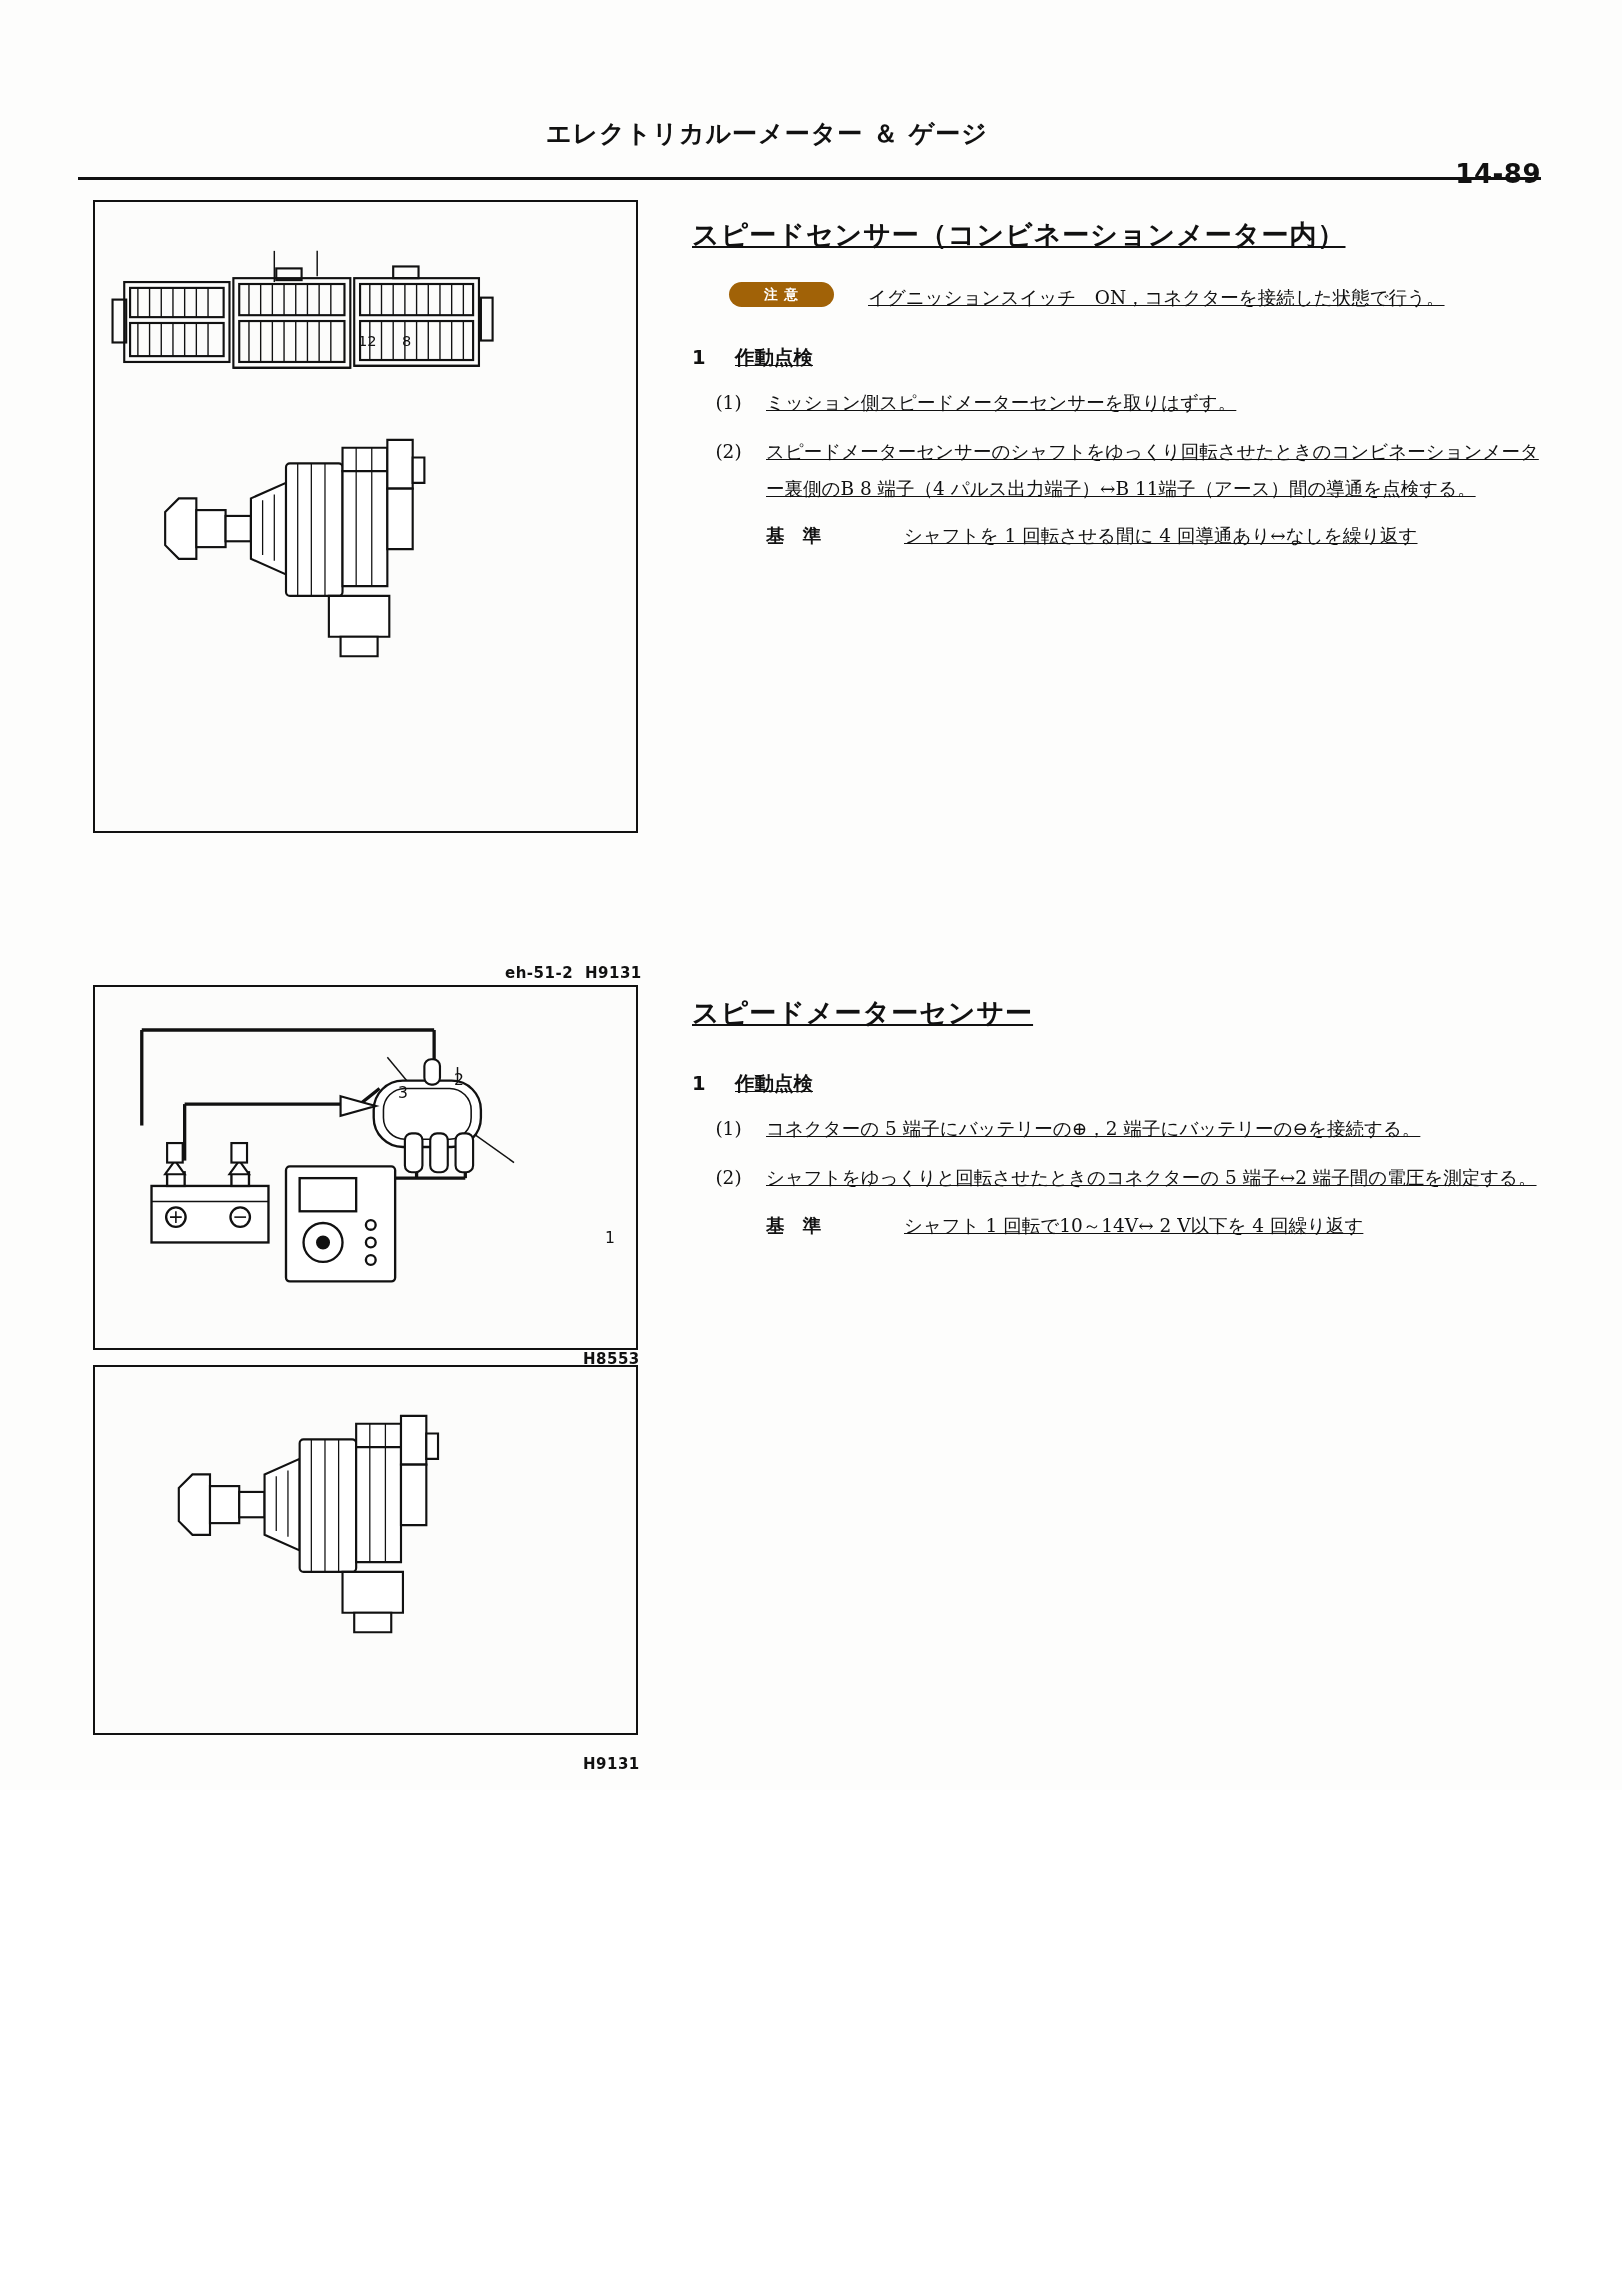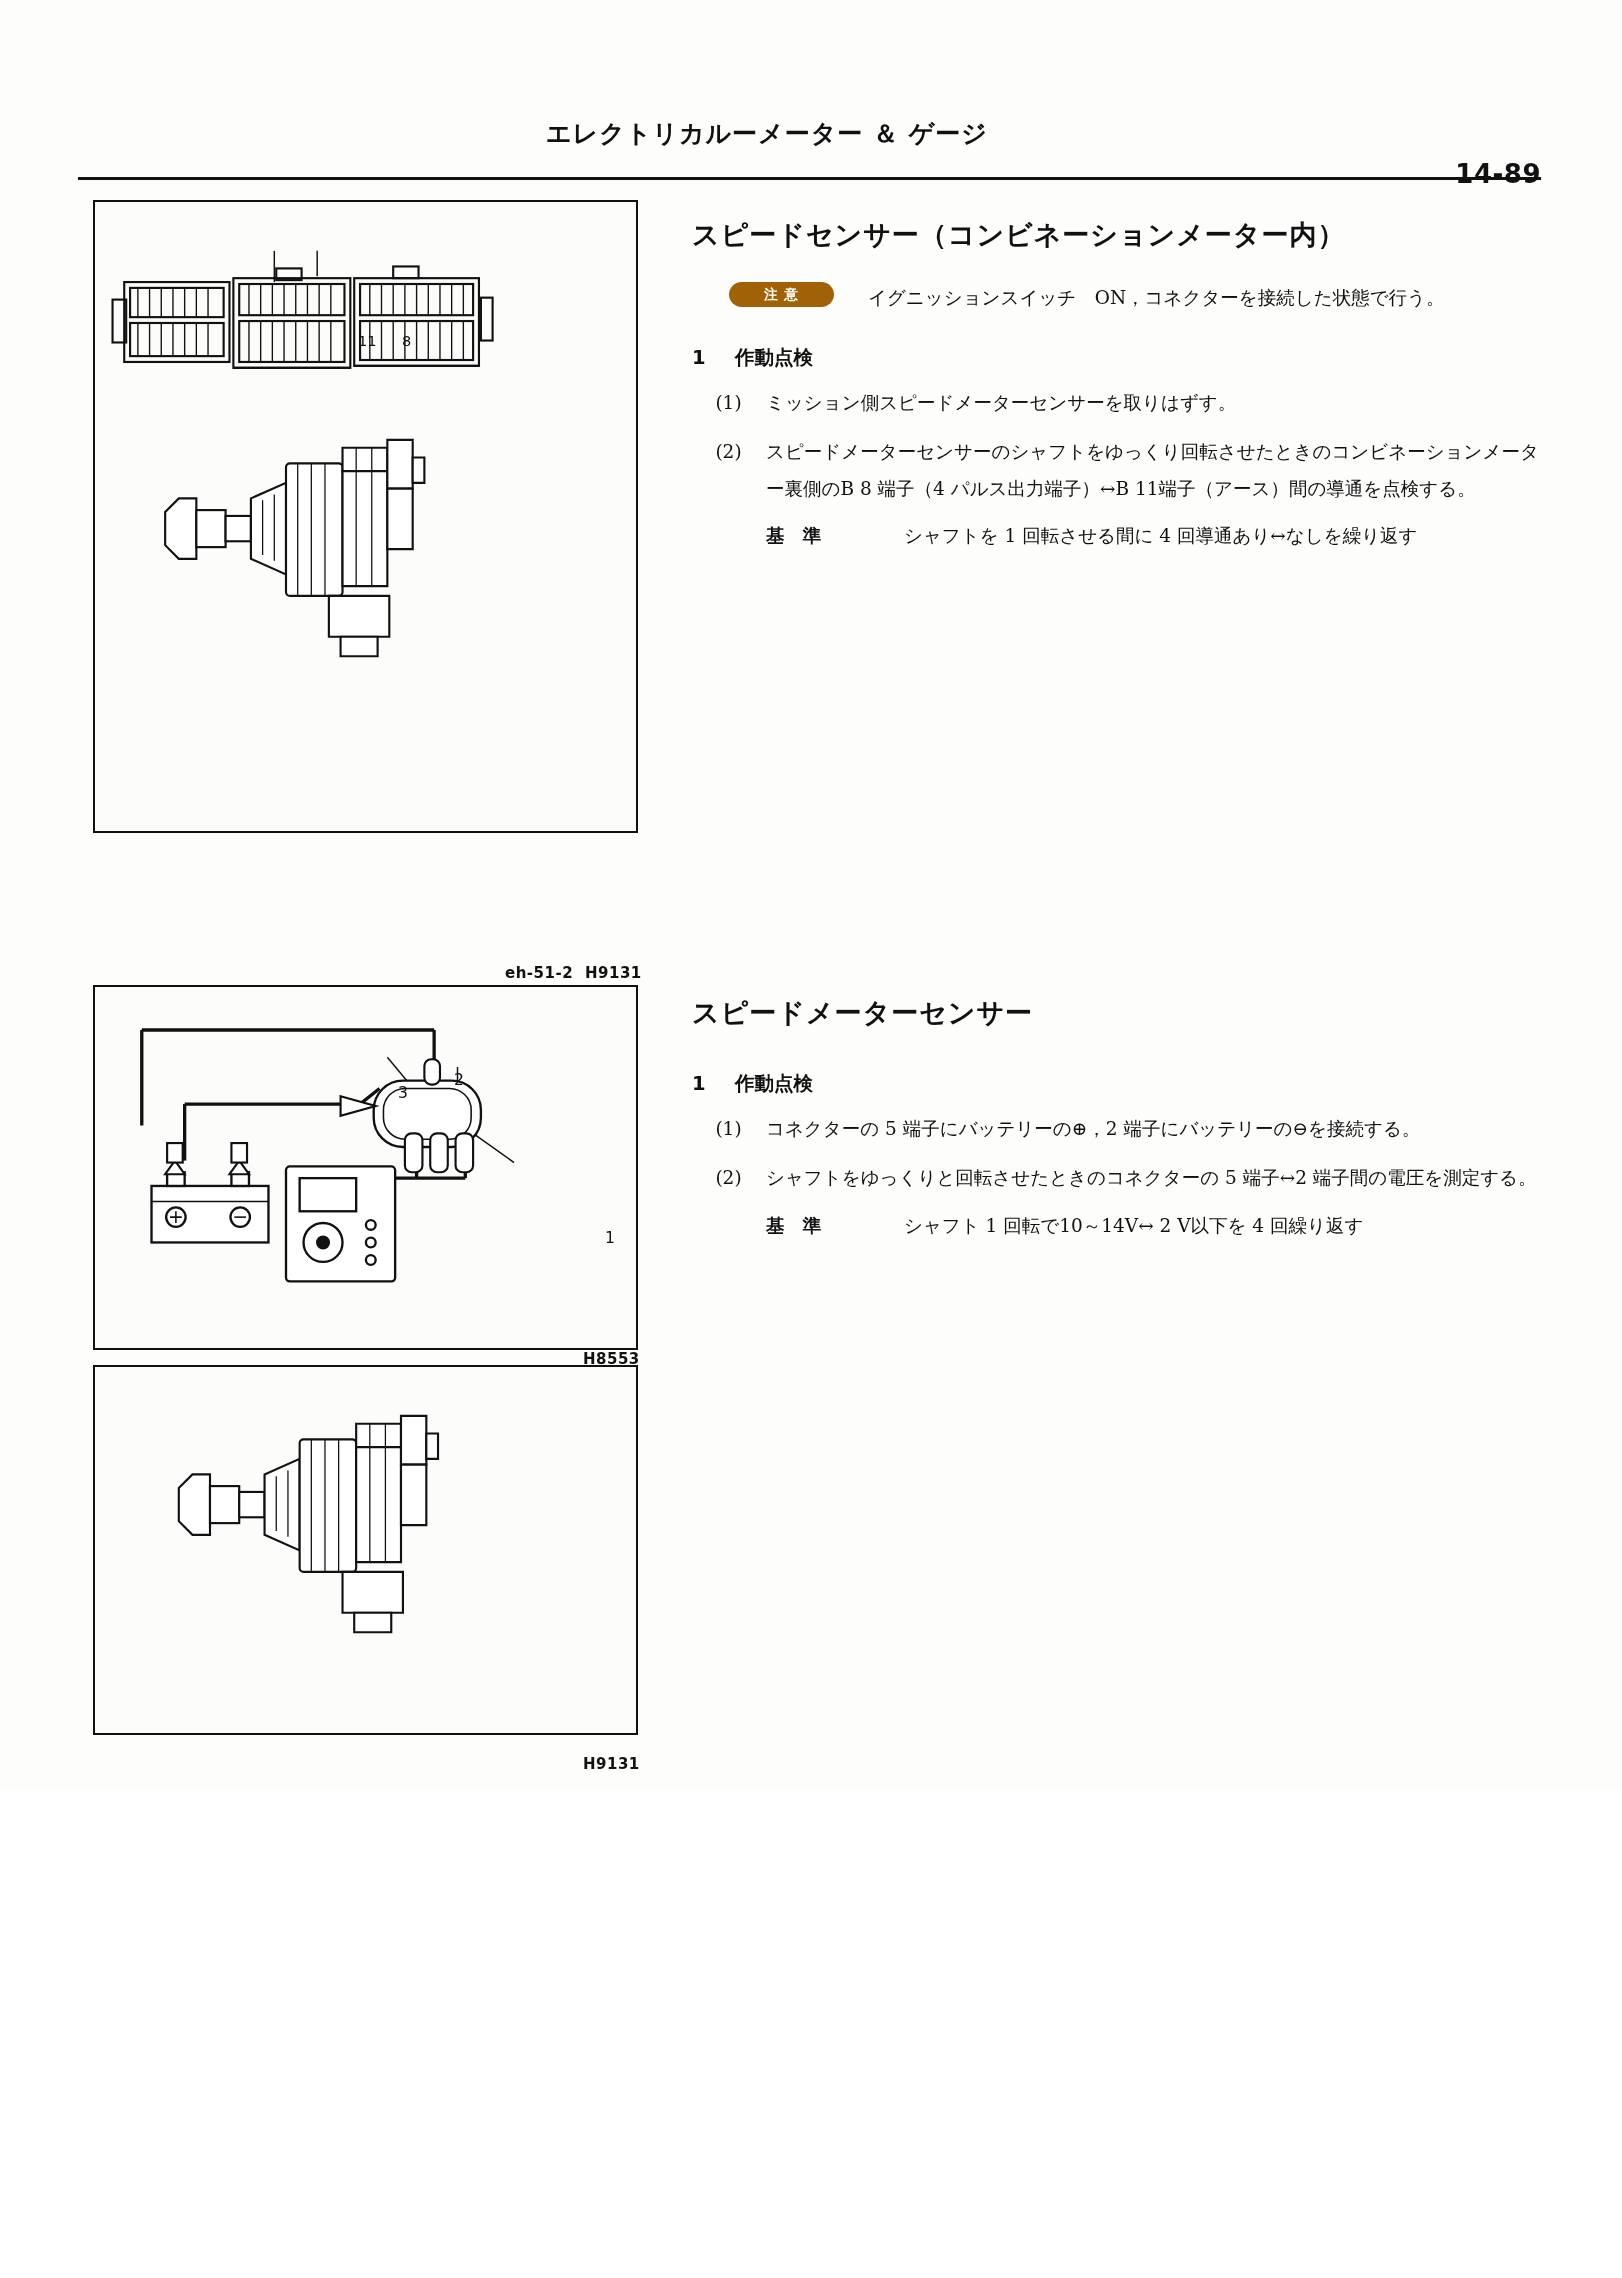--- a/index.html
+++ b/index.html
@@ -78,20 +78,21 @@
   .cap2  { left: 583px; top: 1350px; }
   .cap3  { left: 583px; top: 1755px; }
 
   svg { display: block; }
 
   
   .col {
     position: absolute;
     left: 692px;
     width: 848px;
+    text-decoration: underline;
   }
   .sec-title {
     font-family: "DejaVu Sans", "Liberation Sans", sans-serif;
     font-size: 27px;
     font-weight: bold;
     letter-spacing: 1px;
     white-space: nowrap;
   }
   .note-row {
     position: relative;
@@ -235,21 +236,21 @@
         <path d="M326 262 h12 v26 h-12 z"></path>
 
         <path d="M240 404 h62 v42 h-62 z"></path>
         <path d="M252 446 h38 v20 h-38 z"></path>
       </g>
     </svg>
   </div>
   <div class="fig-caption cap1a">eh-51-2</div>
   <div class="fig-caption cap1b">H9131</div>
 
-  <div style="position:absolute;left:358px;top:332px;font-family:'DejaVu Sans',sans-serif;font-size:14.6px;">11</div>
+  <div style="position:absolute;left:358px;top:332px;font-family:'DejaVu Sans',sans-serif;font-size:14.6px;">12</div>
   <div style="position:absolute;left:402px;top:332px;font-family:'DejaVu Sans',sans-serif;font-size:14.6px;">8</div>
 
   <div class="figure fig2">
     <svg width="535" height="355" viewBox="0 0 549 364">
 
       <line x1="300" y1="72" x2="320" y2="96" stroke="#111" stroke-width="1.5"></line>
       <line x1="372" y1="82" x2="372" y2="118" stroke="#111" stroke-width="1.5"></line>
       <line x1="430" y1="180" x2="388" y2="150" stroke="#111" stroke-width="1.5"></line>
 
       <g fill="none" stroke="#111" stroke-width="3.4">

